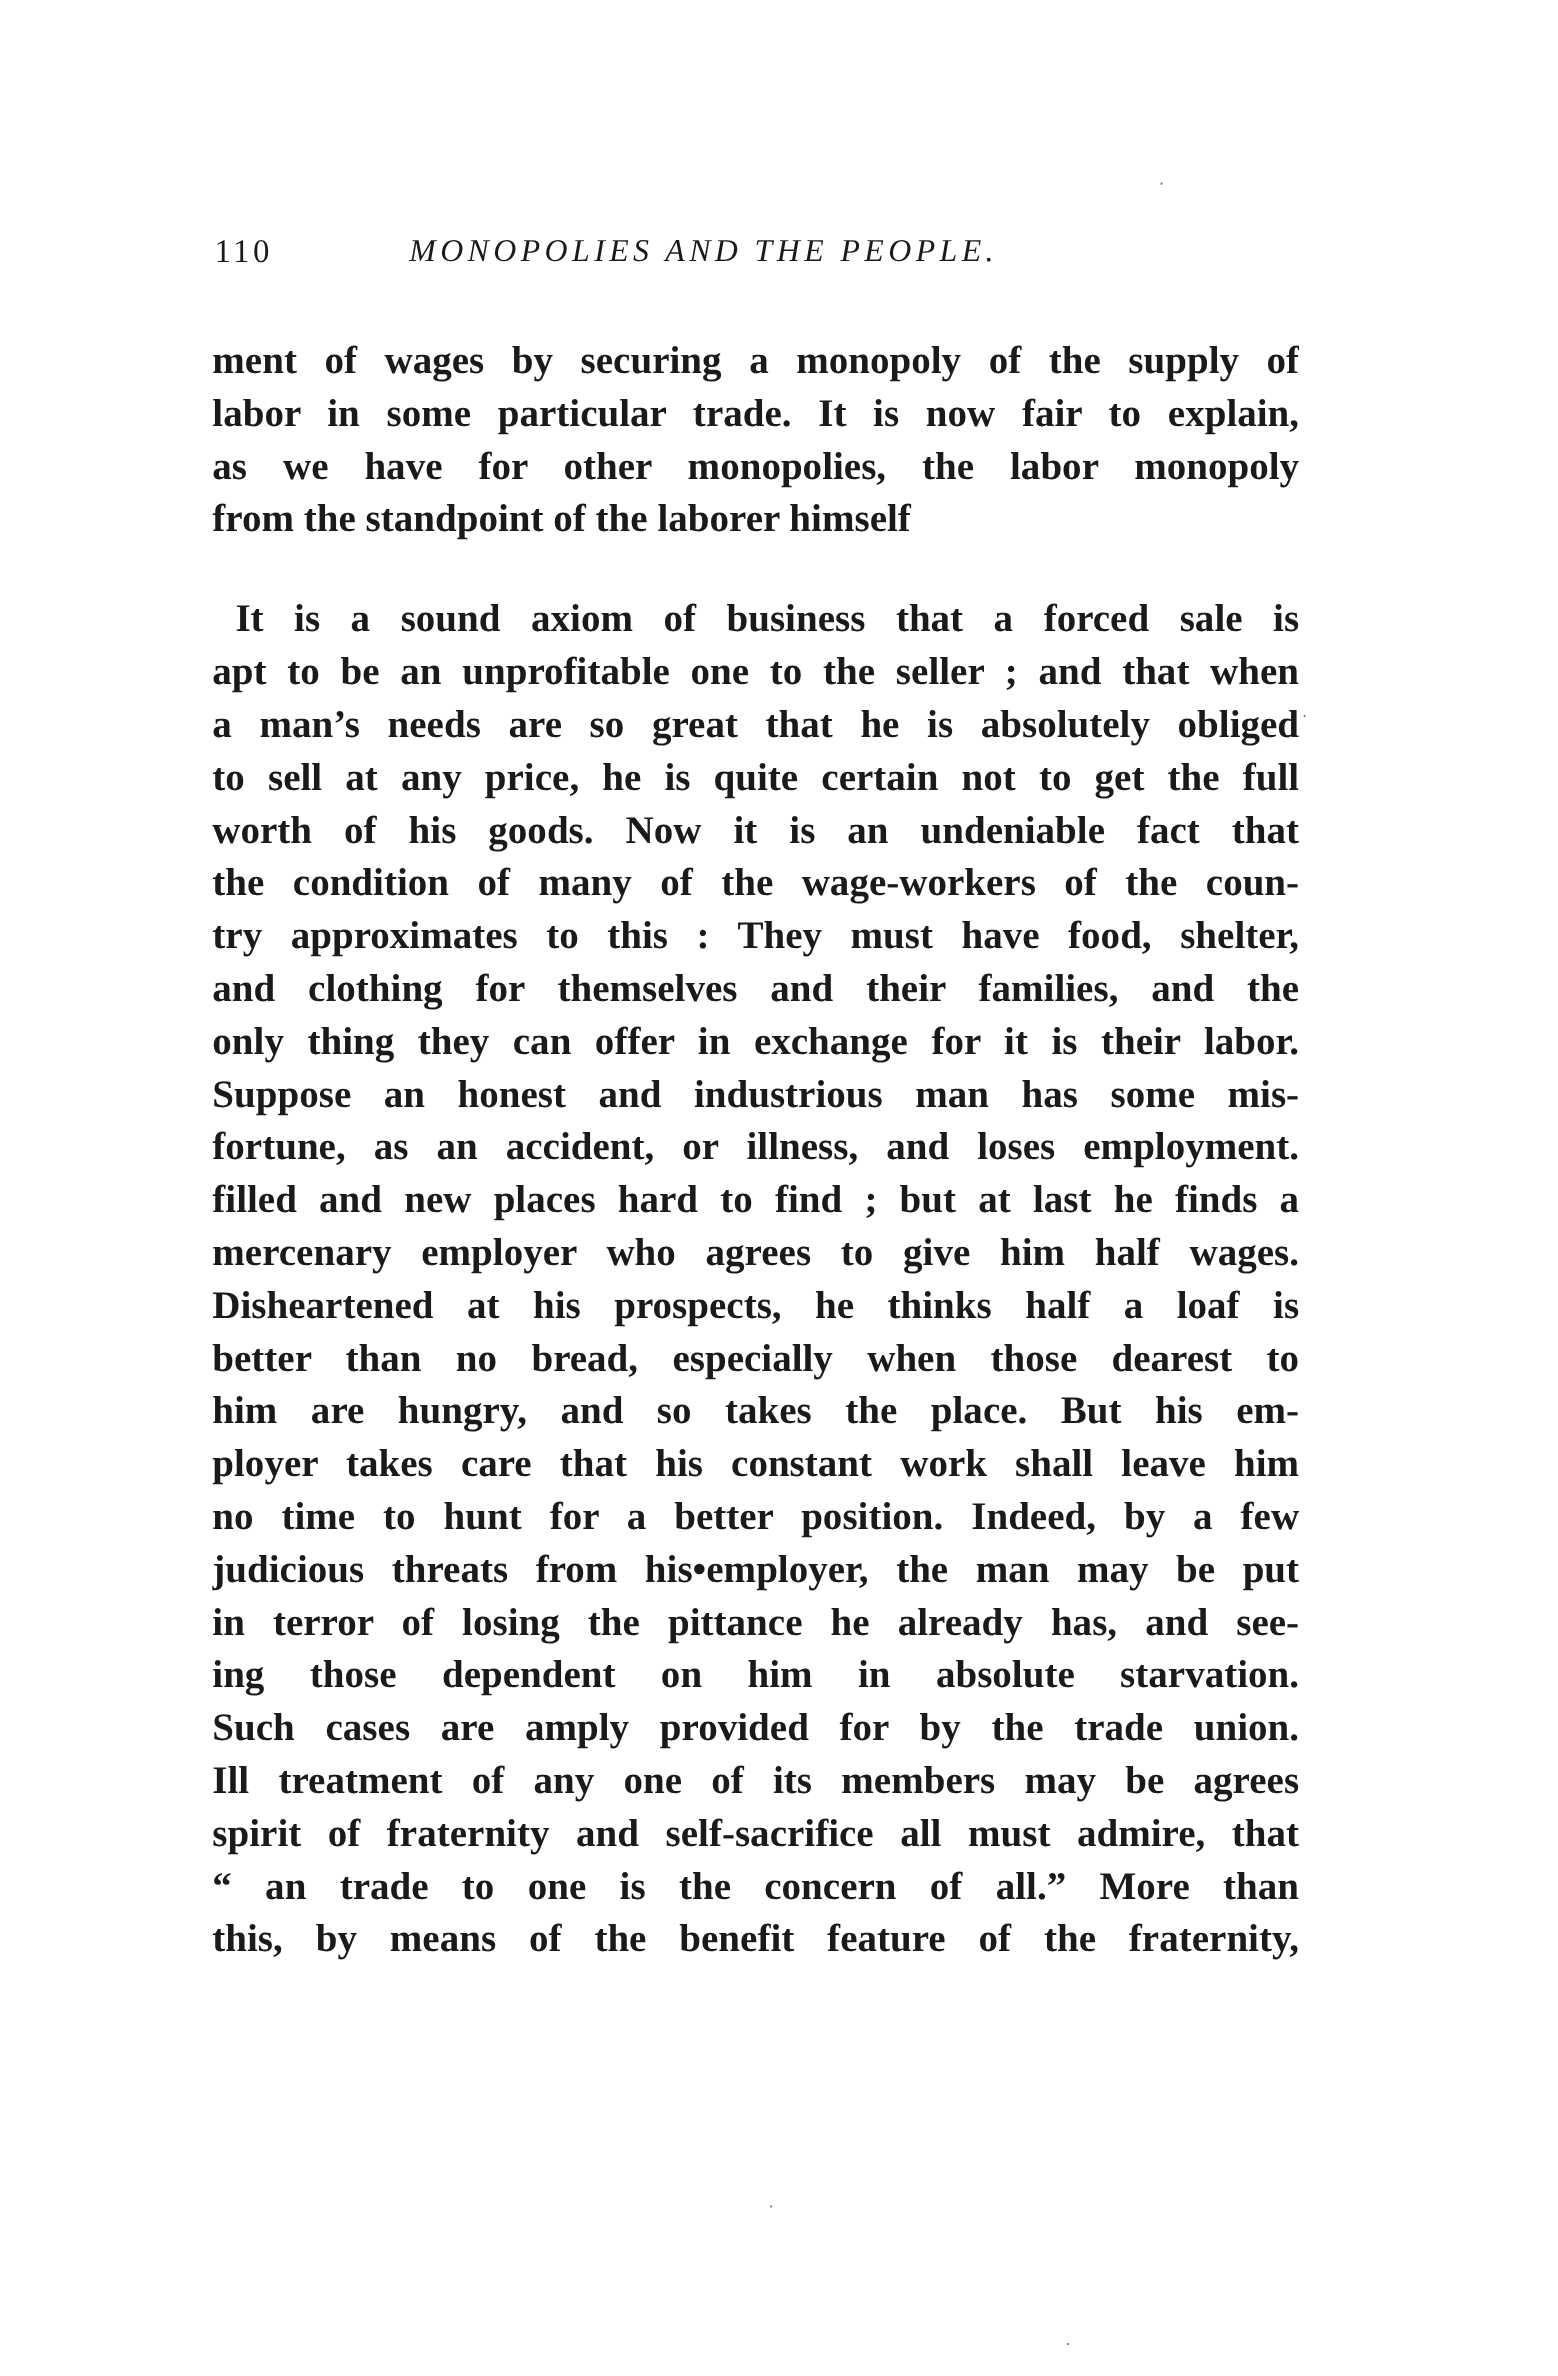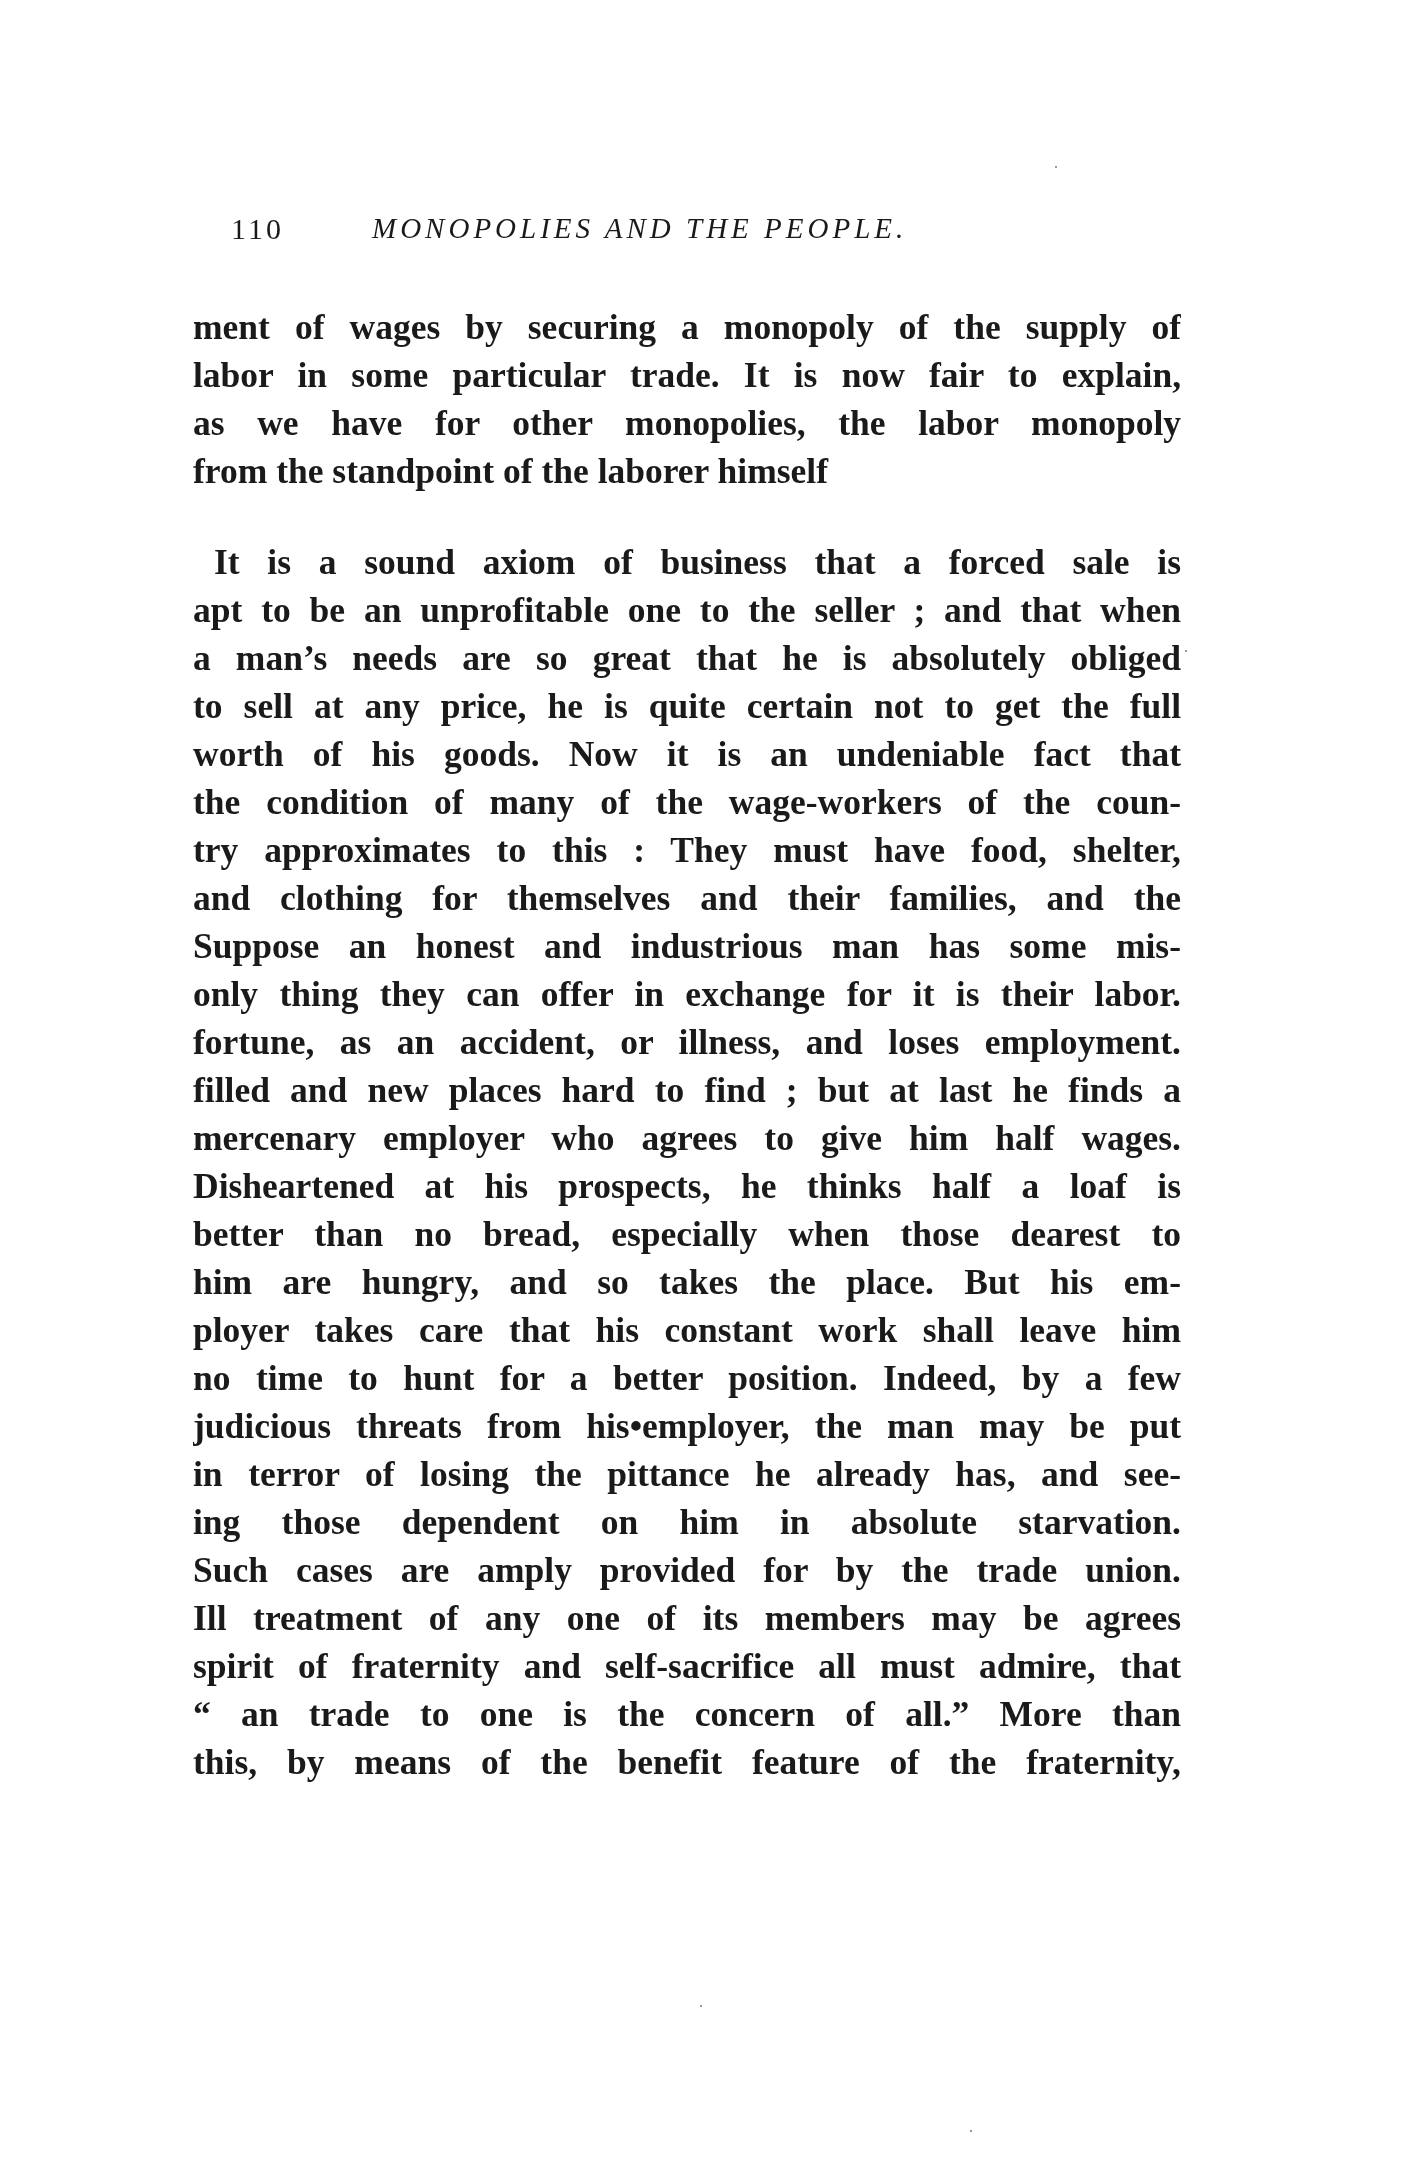--- a/index.html
+++ b/index.html
@@ -1,20 +1,20 @@
 <!DOCTYPE html>
 <html><head>
 <meta charset="utf-8">
 <style>
   html, body { margin: 0; padding: 0; background: #ffffff; }
   body { width: 1416px; height: 2160px; position: relative; overflow: hidden;
          font-family: "Liberation Serif", "DejaVu Serif", serif; color: #1a1a1a; }
   .page { position: absolute; left: 0; top: 0; width: 1416px; height: 2160px; background: #fff; }
   .header { position: absolute; left: 195px; top: 212px; width: 990px; height: 44px; font-size: 30px; }
-  .page-number { position: absolute; left: 0; top: 0; letter-spacing: 3px; margin-left: 36px; }
+  .page-number { position: absolute; left: 0; top: 0; letter-spacing: 3px; }
   .running-title { position: absolute; left: 177px; top: 0; font-style: italic; letter-spacing: 4px; font-size: 29px; }
   .body-text { position: absolute; left: 193px; top: 303px; width: 988px; font-weight: bold; }
   .line { display: block; height: 48px; line-height: 48px; font-size: 35.5px; white-space: nowrap;
           text-align: justify; text-align-last: justify; overflow: hidden; }
   .line.last { text-align-last: left; }
   .line.indent { padding-left: 21px; margin-top: 43px; }
   .speck { position: absolute; width: 2px; height: 2px; background: #777; border-radius: 1px; }
 </style>
 </head>
 <body>
@@ -31,22 +31,22 @@
       <span class="line">as we have for other monopolies, the labor monopoly</span>
       <span class="line last">from the standpoint of the laborer himself</span>
       <span class="line indent">It is a sound axiom of business that a forced sale is</span>
       <span class="line">apt to be an unprofitable one to the seller ; and that when</span>
       <span class="line">a man’s needs are so great that he is absolutely obliged</span>
       <span class="line">to sell at any price, he is quite certain not to get the full</span>
       <span class="line">worth of his goods.  Now it is an undeniable fact that</span>
       <span class="line">the condition of many of the wage-workers of the coun-</span>
       <span class="line">try approximates to this : They must have food, shelter,</span>
       <span class="line">and clothing for themselves and their families, and the</span>
+      <span class="line">only thing they can offer in exchange for it is their labor.</span>
       <span class="line">Suppose an honest and industrious man has some mis-</span>
-      <span class="line">only thing they can offer in exchange for it is their labor.</span>
       <span class="line">fortune, as an accident, or illness, and loses employment.</span>
       <span class="line">filled and new places hard to find ; but at last he finds a</span>
       <span class="line">mercenary employer who agrees to give him half wages.</span>
       <span class="line">Disheartened at his prospects, he thinks half a loaf is</span>
       <span class="line">better than no bread, especially when those dearest to</span>
       <span class="line">him are hungry, and so takes the place.  But his em-</span>
       <span class="line">ployer takes care that his constant work shall leave him</span>
       <span class="line">no time to hunt for a better position.  Indeed, by a few</span>
       <span class="line">judicious threats from his•employer, the man may be put</span>
       <span class="line">in terror of losing the pittance he already has, and see-</span>

